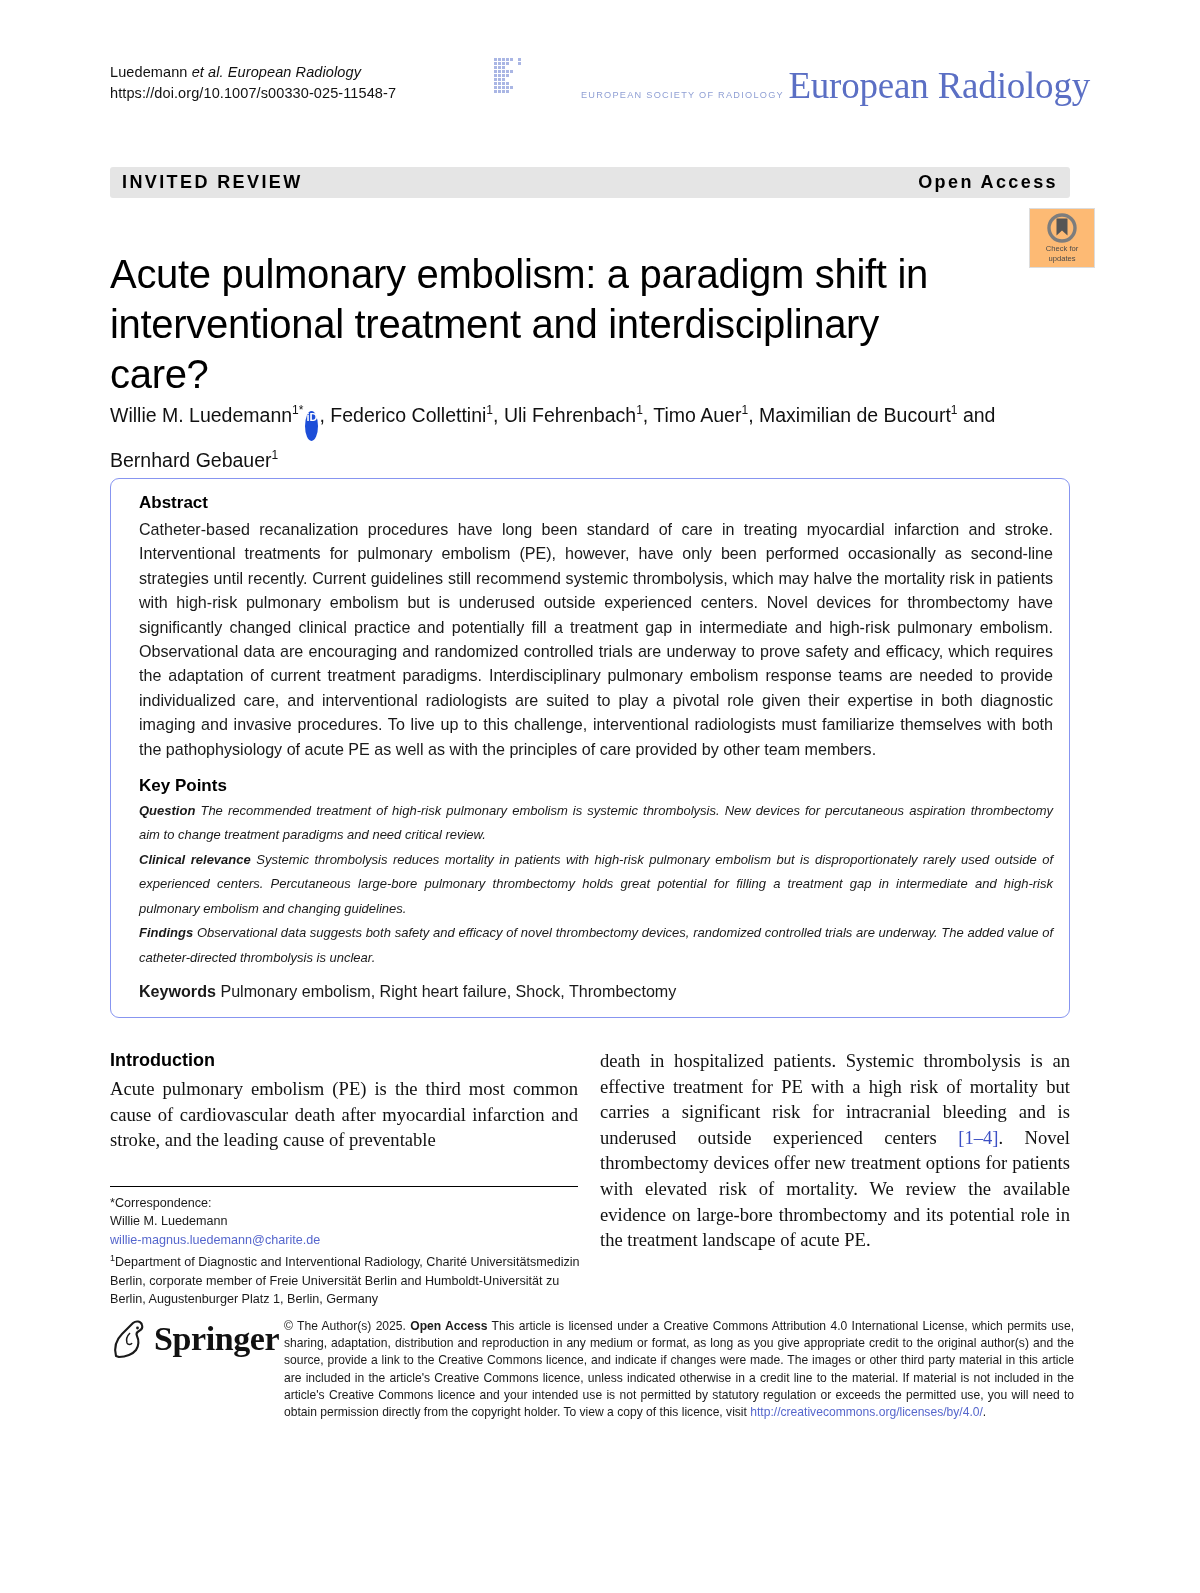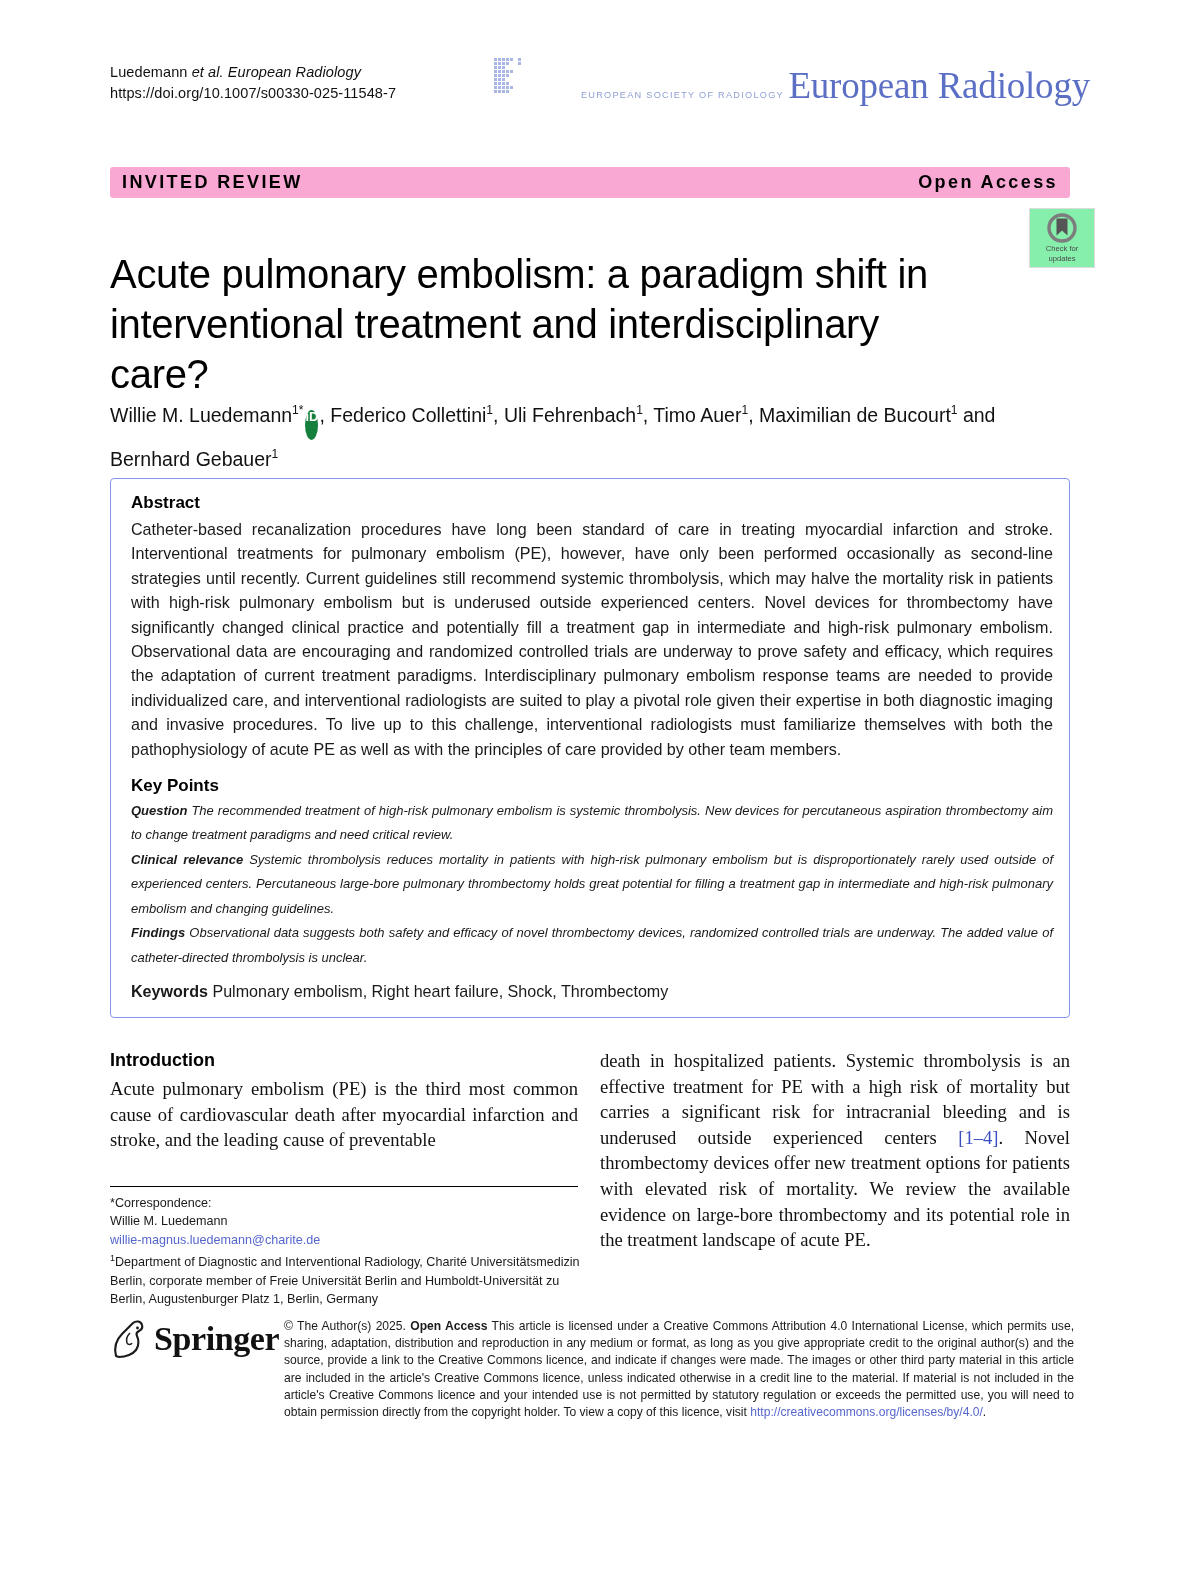--- a/index.html
+++ b/index.html
@@ -72,21 +72,21 @@
     white-space: nowrap;
     letter-spacing: -0.2px;
   }
 
   
   .banner {
     position: absolute;
     left: 110px; top: 167px;
     width: 960px;
     height: 31px;
-    background: #f9a8d4;
+    background: #e5e5e5;
     border-radius: 3px;
     display: flex;
     align-items: center;
     justify-content: space-between;
     padding: 0 12px;
     box-sizing: border-box;
   }
   .banner-left, .banner-right {
     font-size: 18px;
     font-weight: bold;
@@ -106,21 +106,21 @@
     letter-spacing: -0.3px;
     color: #000;
   }
 
   
   .updates-badge {
     position: absolute;
     right: 105px; top: 208px;
     width: 66px; height: 60px;
     border: 1px solid #dcdcdc;
-    background: #86efac;
+    background: #fdba74;
     display: flex;
     flex-direction: column;
     align-items: center;
     justify-content: center;
     box-sizing: border-box;
   }
   .updates-badge .mark { display:block; }
   .updates-badge .cap {
     font-size: 7.6px;
     color: #4a4a4a;
@@ -136,40 +136,40 @@
     width: 940px;
     font-size: 19.5px;
     line-height: 28px;
     color: #111;
   }
   .authors sup { font-size: 12px; vertical-align: super; }
   .orcid {
     display: inline-block;
     width: 13px; height: 30px;
     border-radius: 50%;
-    background: #15803d;
+    background: #1d4ed8;
     color: #fff;
-    font-size: 13px;
+    font-size: 11px;
     font-weight: bold;
     line-height: 13px;
     text-align: center;
     vertical-align: 1px;
     margin: 0 1px 0 2px;
     font-family: "Liberation Sans", sans-serif;
   }
 
   
   .abstract-box {
     position: absolute;
     left: 110px; top: 478px;
     width: 960px;
     box-sizing: border-box;
     border: 1.3px solid #8795f0;
-    border-radius: 4px;
-    padding: 12px 16px 14px 20px;
+    border-radius: 9px;
+    padding: 12px 16px 14px 28px;
   }
   .sec-head {
     font-size: 17px;
     font-weight: bold;
     color: #000;
     margin: 0 0 2px 0;
     line-height: 24px;
   }
   .abstract-body {
     font-size: 16.1px;

